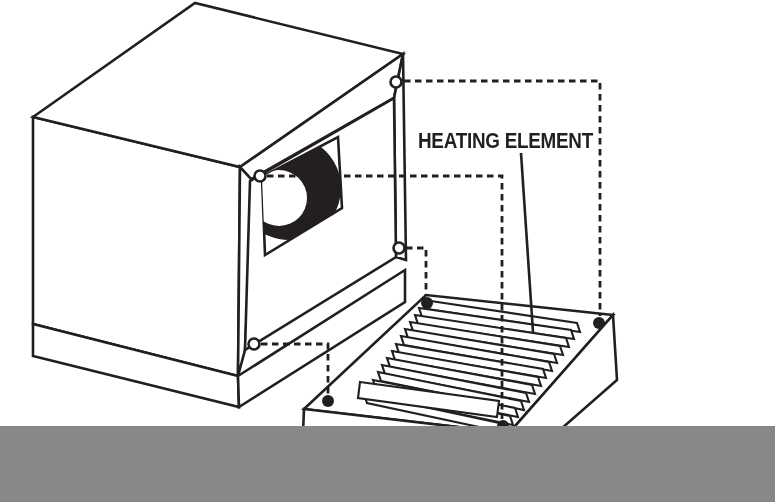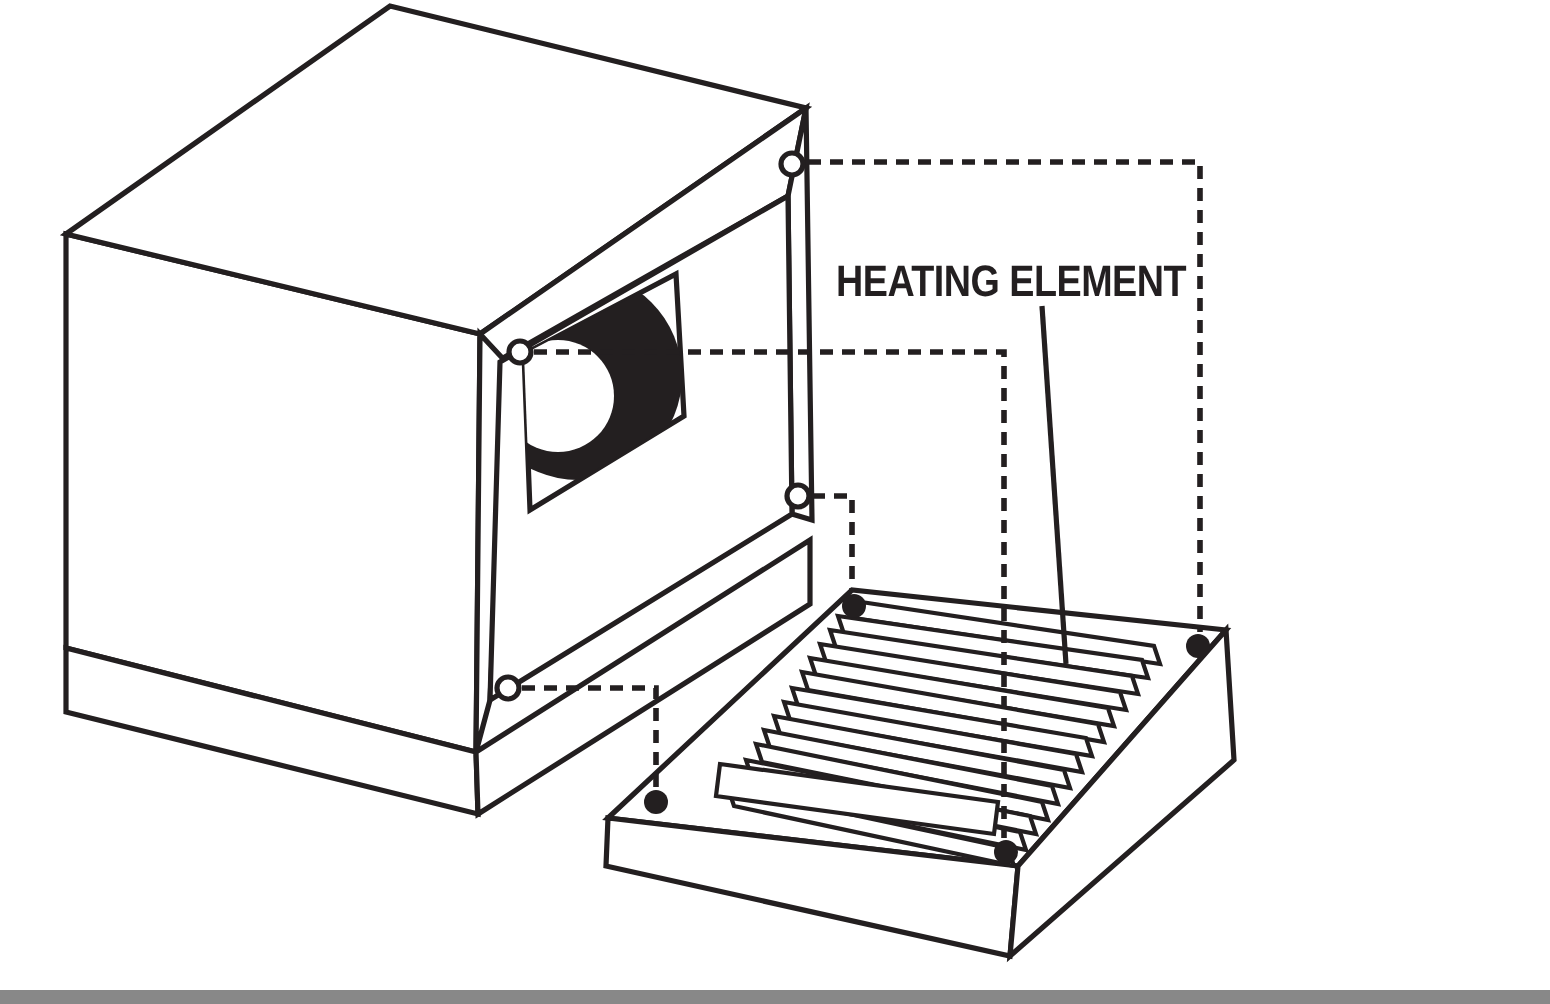--- a/index.html
+++ b/index.html
@@ -1,18 +1,18 @@
 <!DOCTYPE html>
 <html style="--ink: #231f20; --paper: #ffffff;"><head>
 <meta charset="utf-8">
 <style>
   :root { --ink:#231f20; --paper:#ffffff; }
   html,body { margin:0; padding:0; background:#888; }
   .stage {
-    position:relative; width:775px; height:495px;
+    position:relative; width:775px; height:426px;
     background:var(--paper); overflow:hidden; margin:0 auto;
     font-family:"Liberation Sans", sans-serif;
   }
   svg { position:absolute; inset:0; display:block; }
   .face  { fill:var(--paper); stroke:var(--ink); stroke-width:2.6; stroke-linejoin:miter; }
   .fin   { fill:var(--paper); stroke:var(--ink); stroke-width:2.1; stroke-linejoin:miter; }
   .ln    { fill:none; stroke:var(--ink); stroke-width:2.6; }
   .dash  { fill:none; stroke:var(--ink); stroke-width:2.8; stroke-dasharray:6.5 4.5; stroke-linecap:butt; }
   .dot   { fill:var(--ink); stroke:none; }
   .screw { fill:var(--paper); stroke:var(--ink); stroke-width:2.6; }

